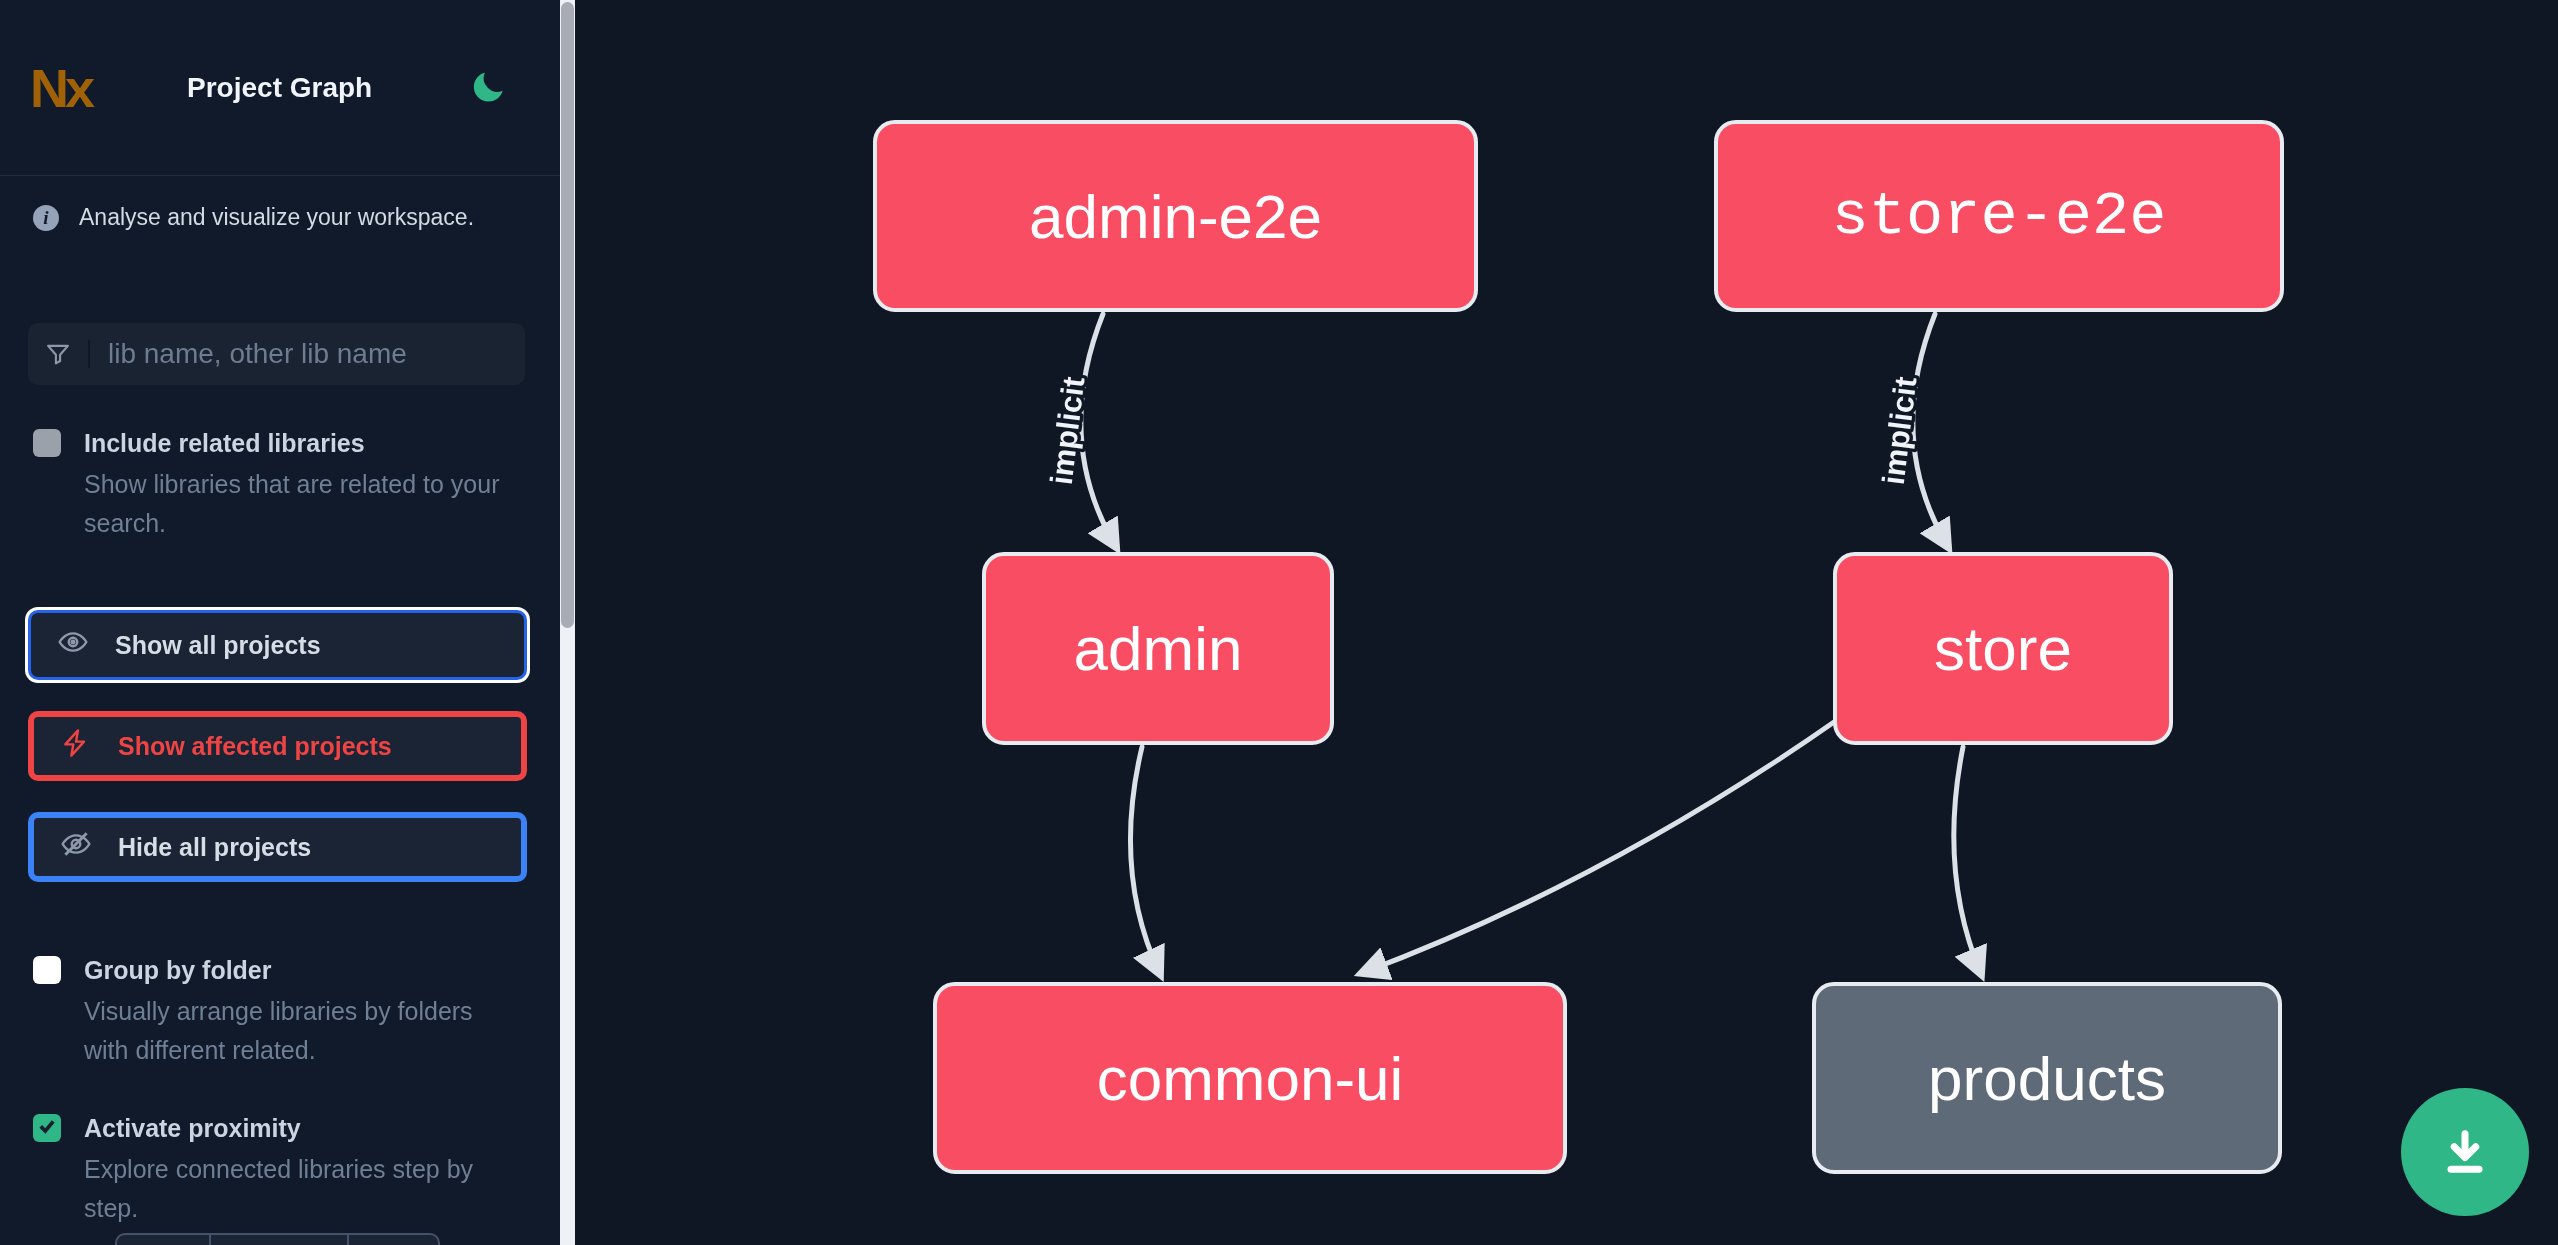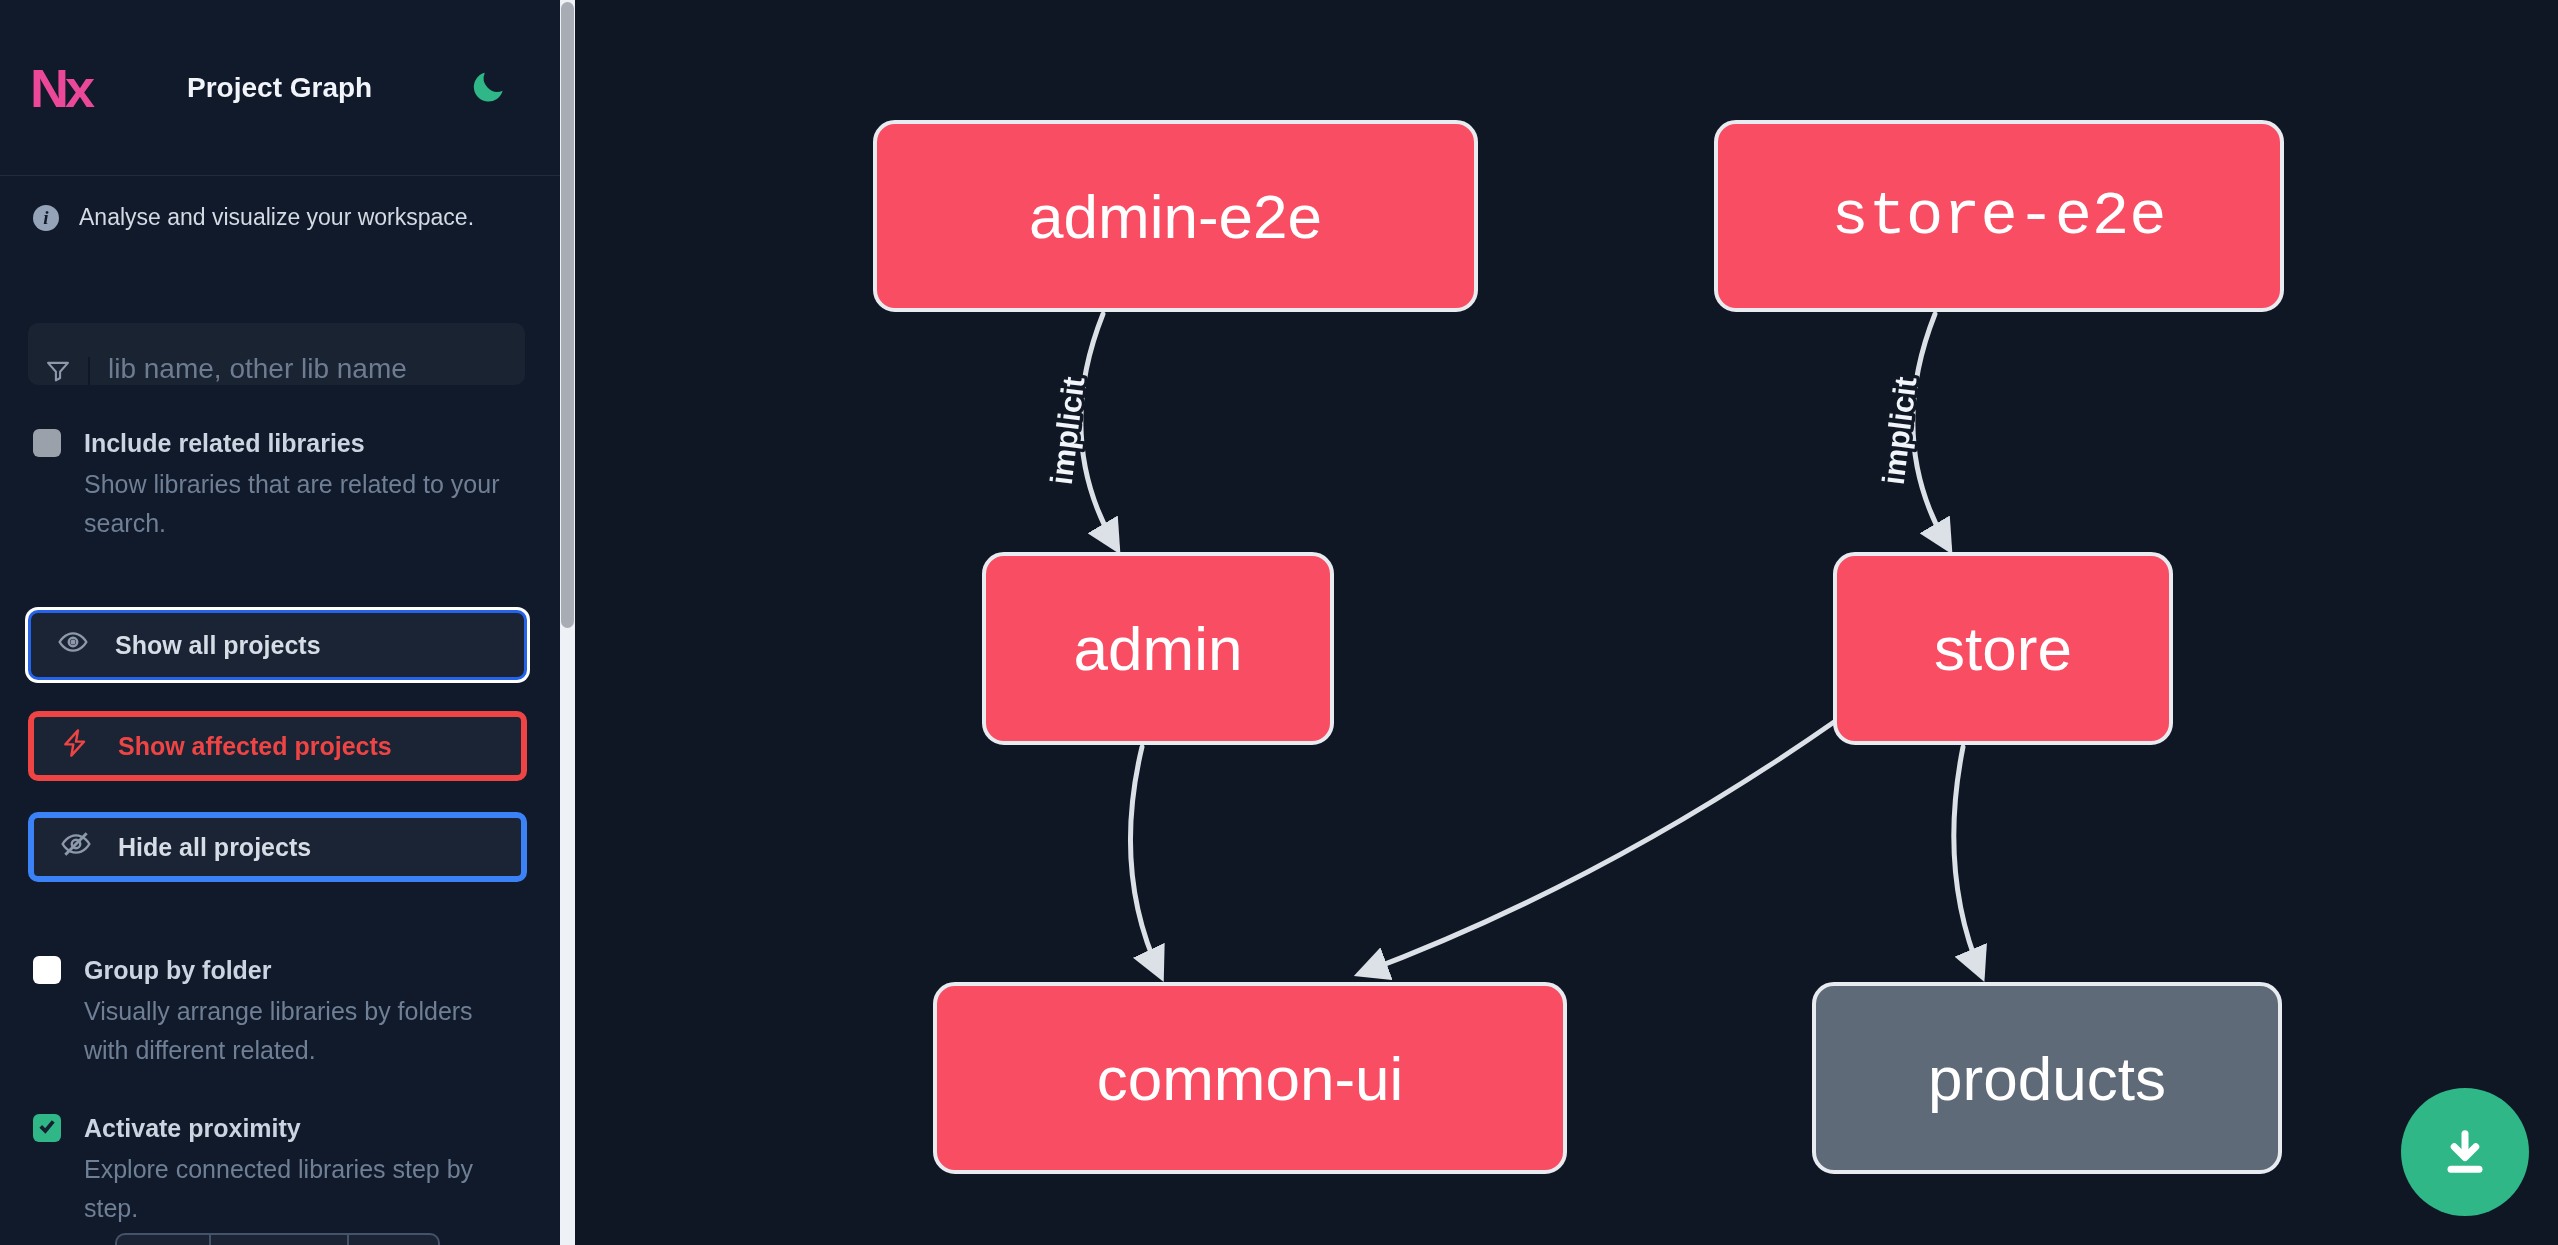--- a/index.html
+++ b/index.html
@@ -15,21 +15,21 @@
   .sidebar {
     flex:0 0 560px; width:560px; height:100%;
     background:#111a2b; position:relative;
   }
   .sb-header {
     height:176px; display:flex; align-items:center;
     padding:0 54px 0 30px;
     border-bottom:1px solid #202b3e;
   }
   .nx-logo {
-    color:#ec4899; font-size:54px; font-weight:800;
+    color:#a16207; font-size:54px; font-weight:800;
     letter-spacing:-4px; line-height:1;text-align:right;
   }
   .page-title {
     margin:0 0 0 96px; flex:1;
     color:#f1f5f9; font-size:28px; font-weight:600;
   }
   .moon-btn { background:none; border:none; padding:0; cursor:pointer; display:flex; }
   .moon-btn svg { width:36px; height:36px; fill:#2fb787; }
 
   .tagline-row {
@@ -41,21 +41,21 @@
     background:#94a3b8; color:#111a2b;
     font-family:"Liberation Serif", serif;
     font-weight:700; font-size:19px; font-style:italic;
     display:flex; align-items:center; justify-content:center;
   }
   .tagline { color:#d3dae3; font-size:23px; }
 
   .search {
     margin:92px 0 0 28px; width:497px; height:62px;
     background:#1a2332; border-radius:10px;
-    display:flex; align-items:flex-end; overflow:hidden;
+    display:flex; align-items:center; overflow:hidden;
   }
   .search-icon-cell {
     flex:0 0 62px; display:flex; align-items:center; justify-content:center;
     border-right:2px solid #101826;
   }
   .search-icon-cell svg { width:28px; height:28px; stroke:#8d99ab; fill:none; stroke-width:1.8; }
   .search input {
     flex:1; background:transparent; border:none; outline:none;
     color:#cbd5e1; font-size:28px; padding:0 18px;
     font-family:"Liberation Sans", sans-serif;

